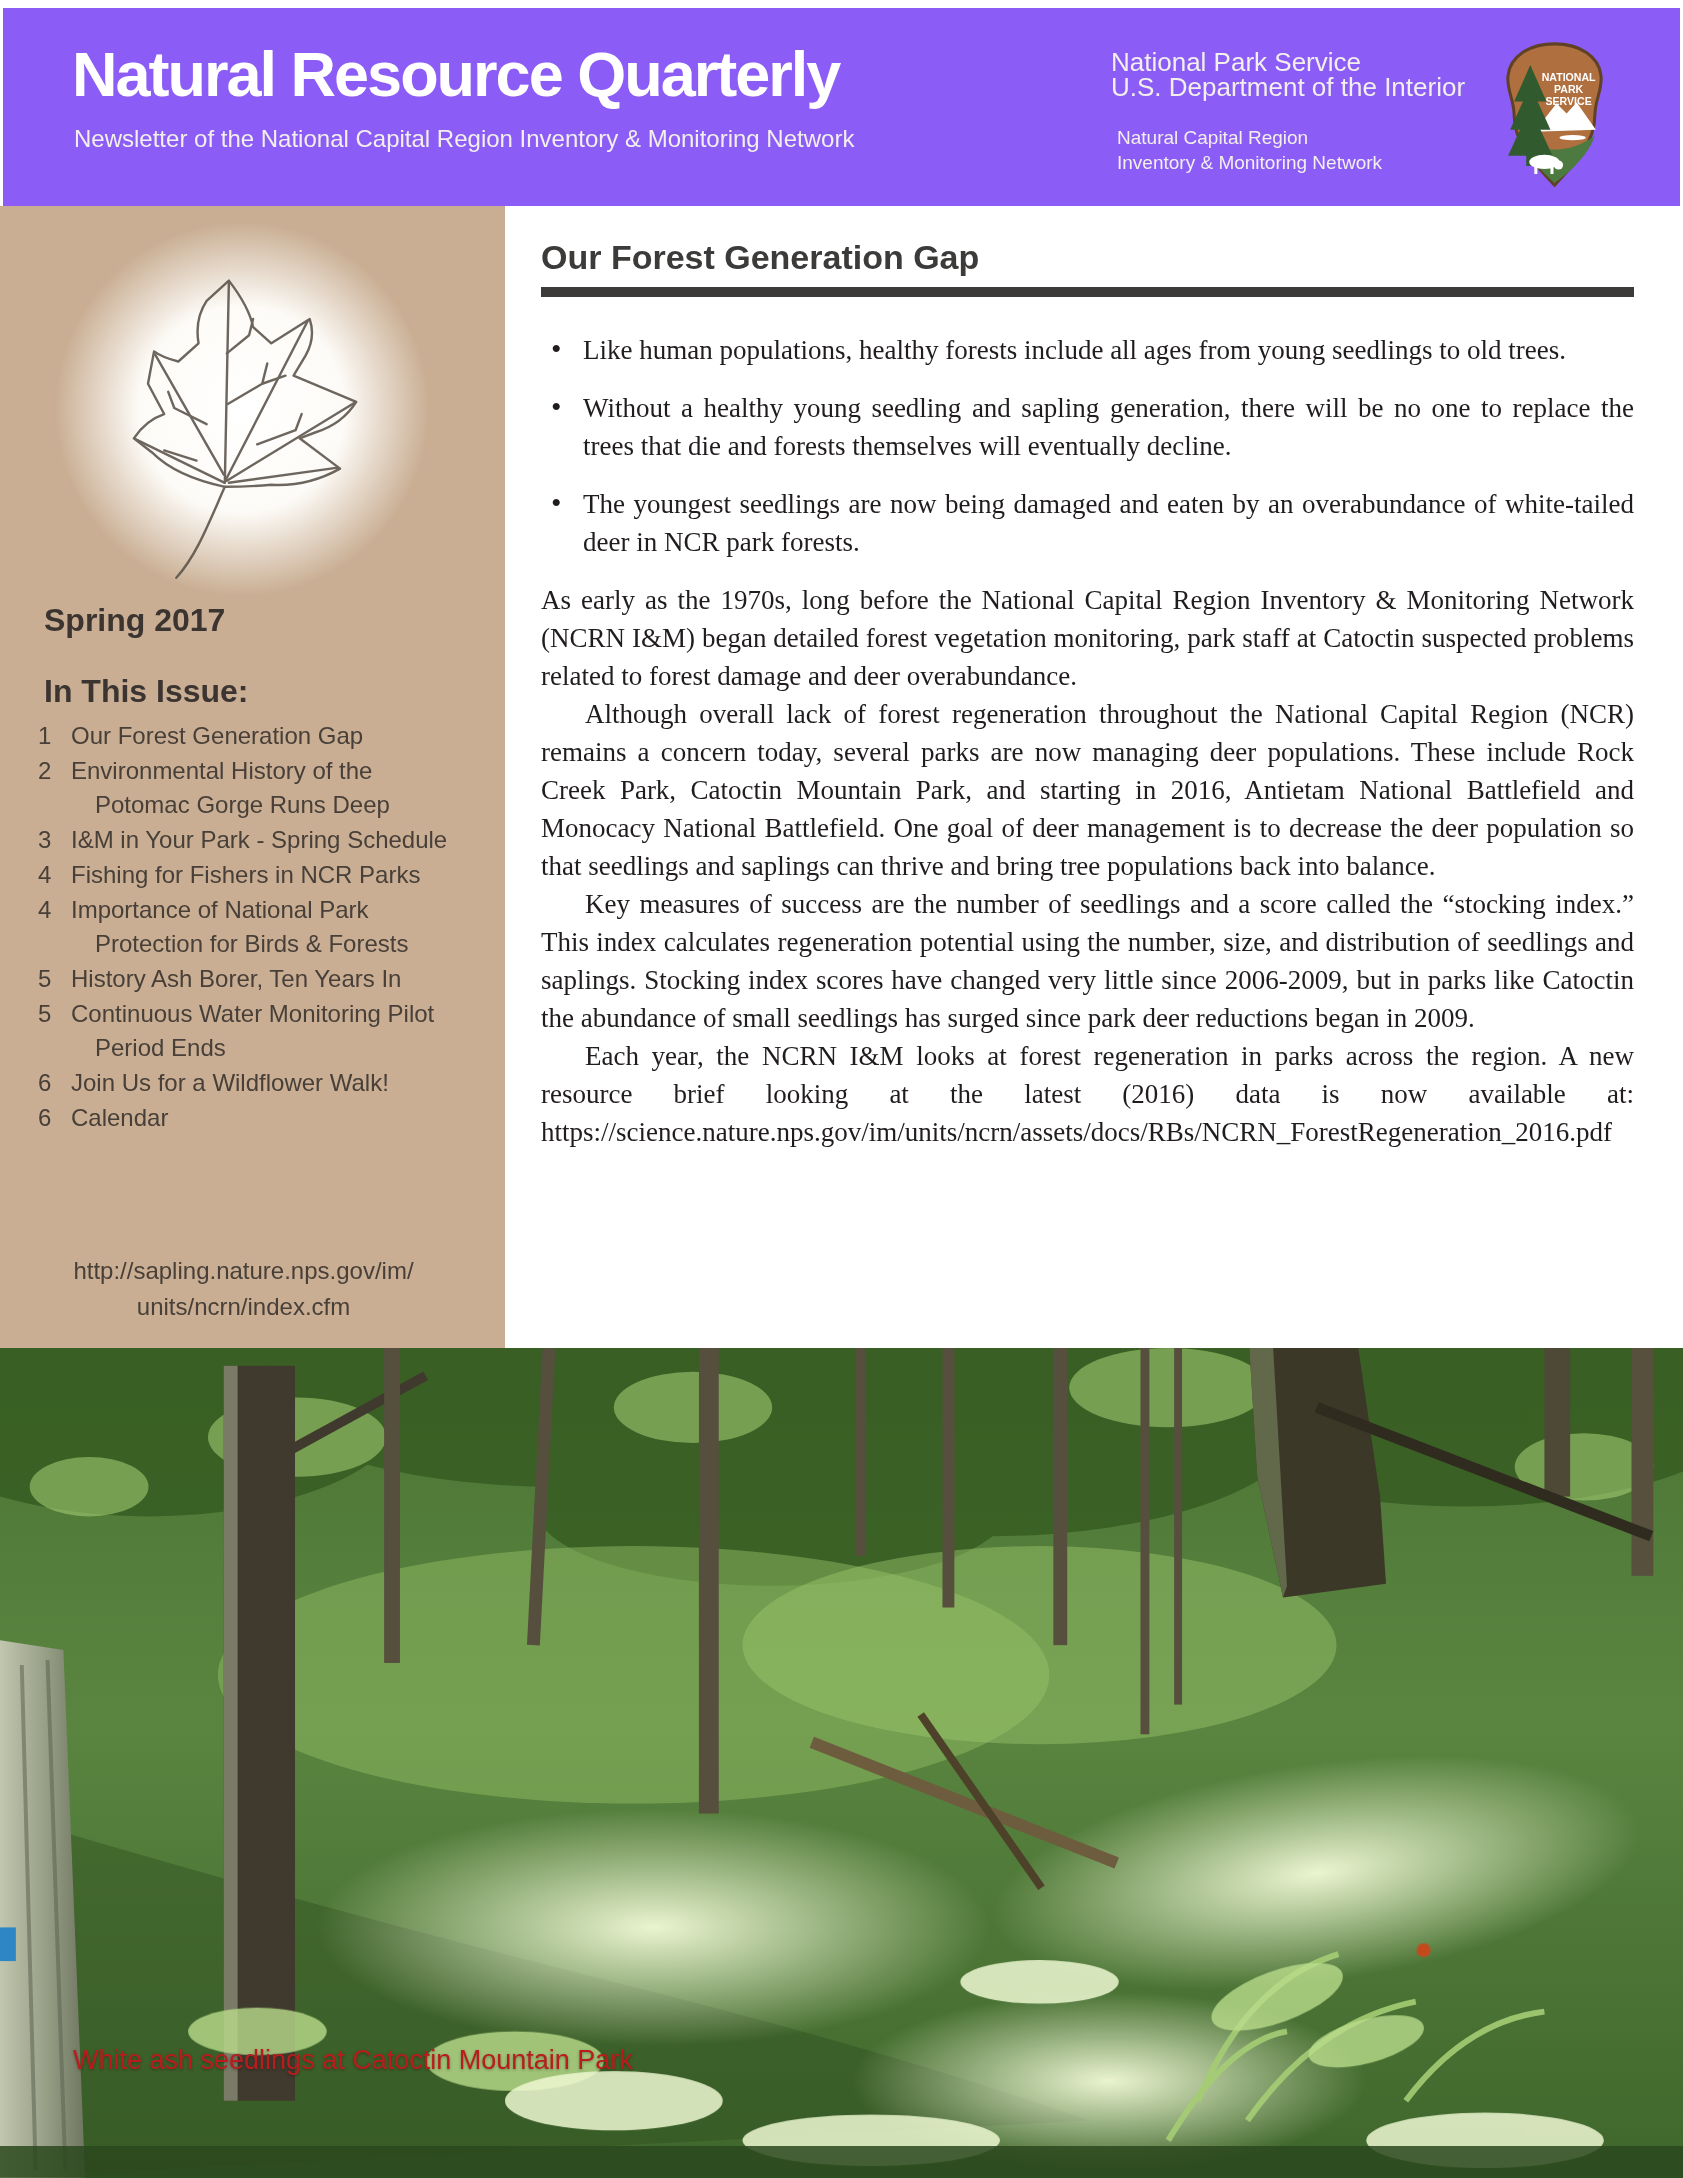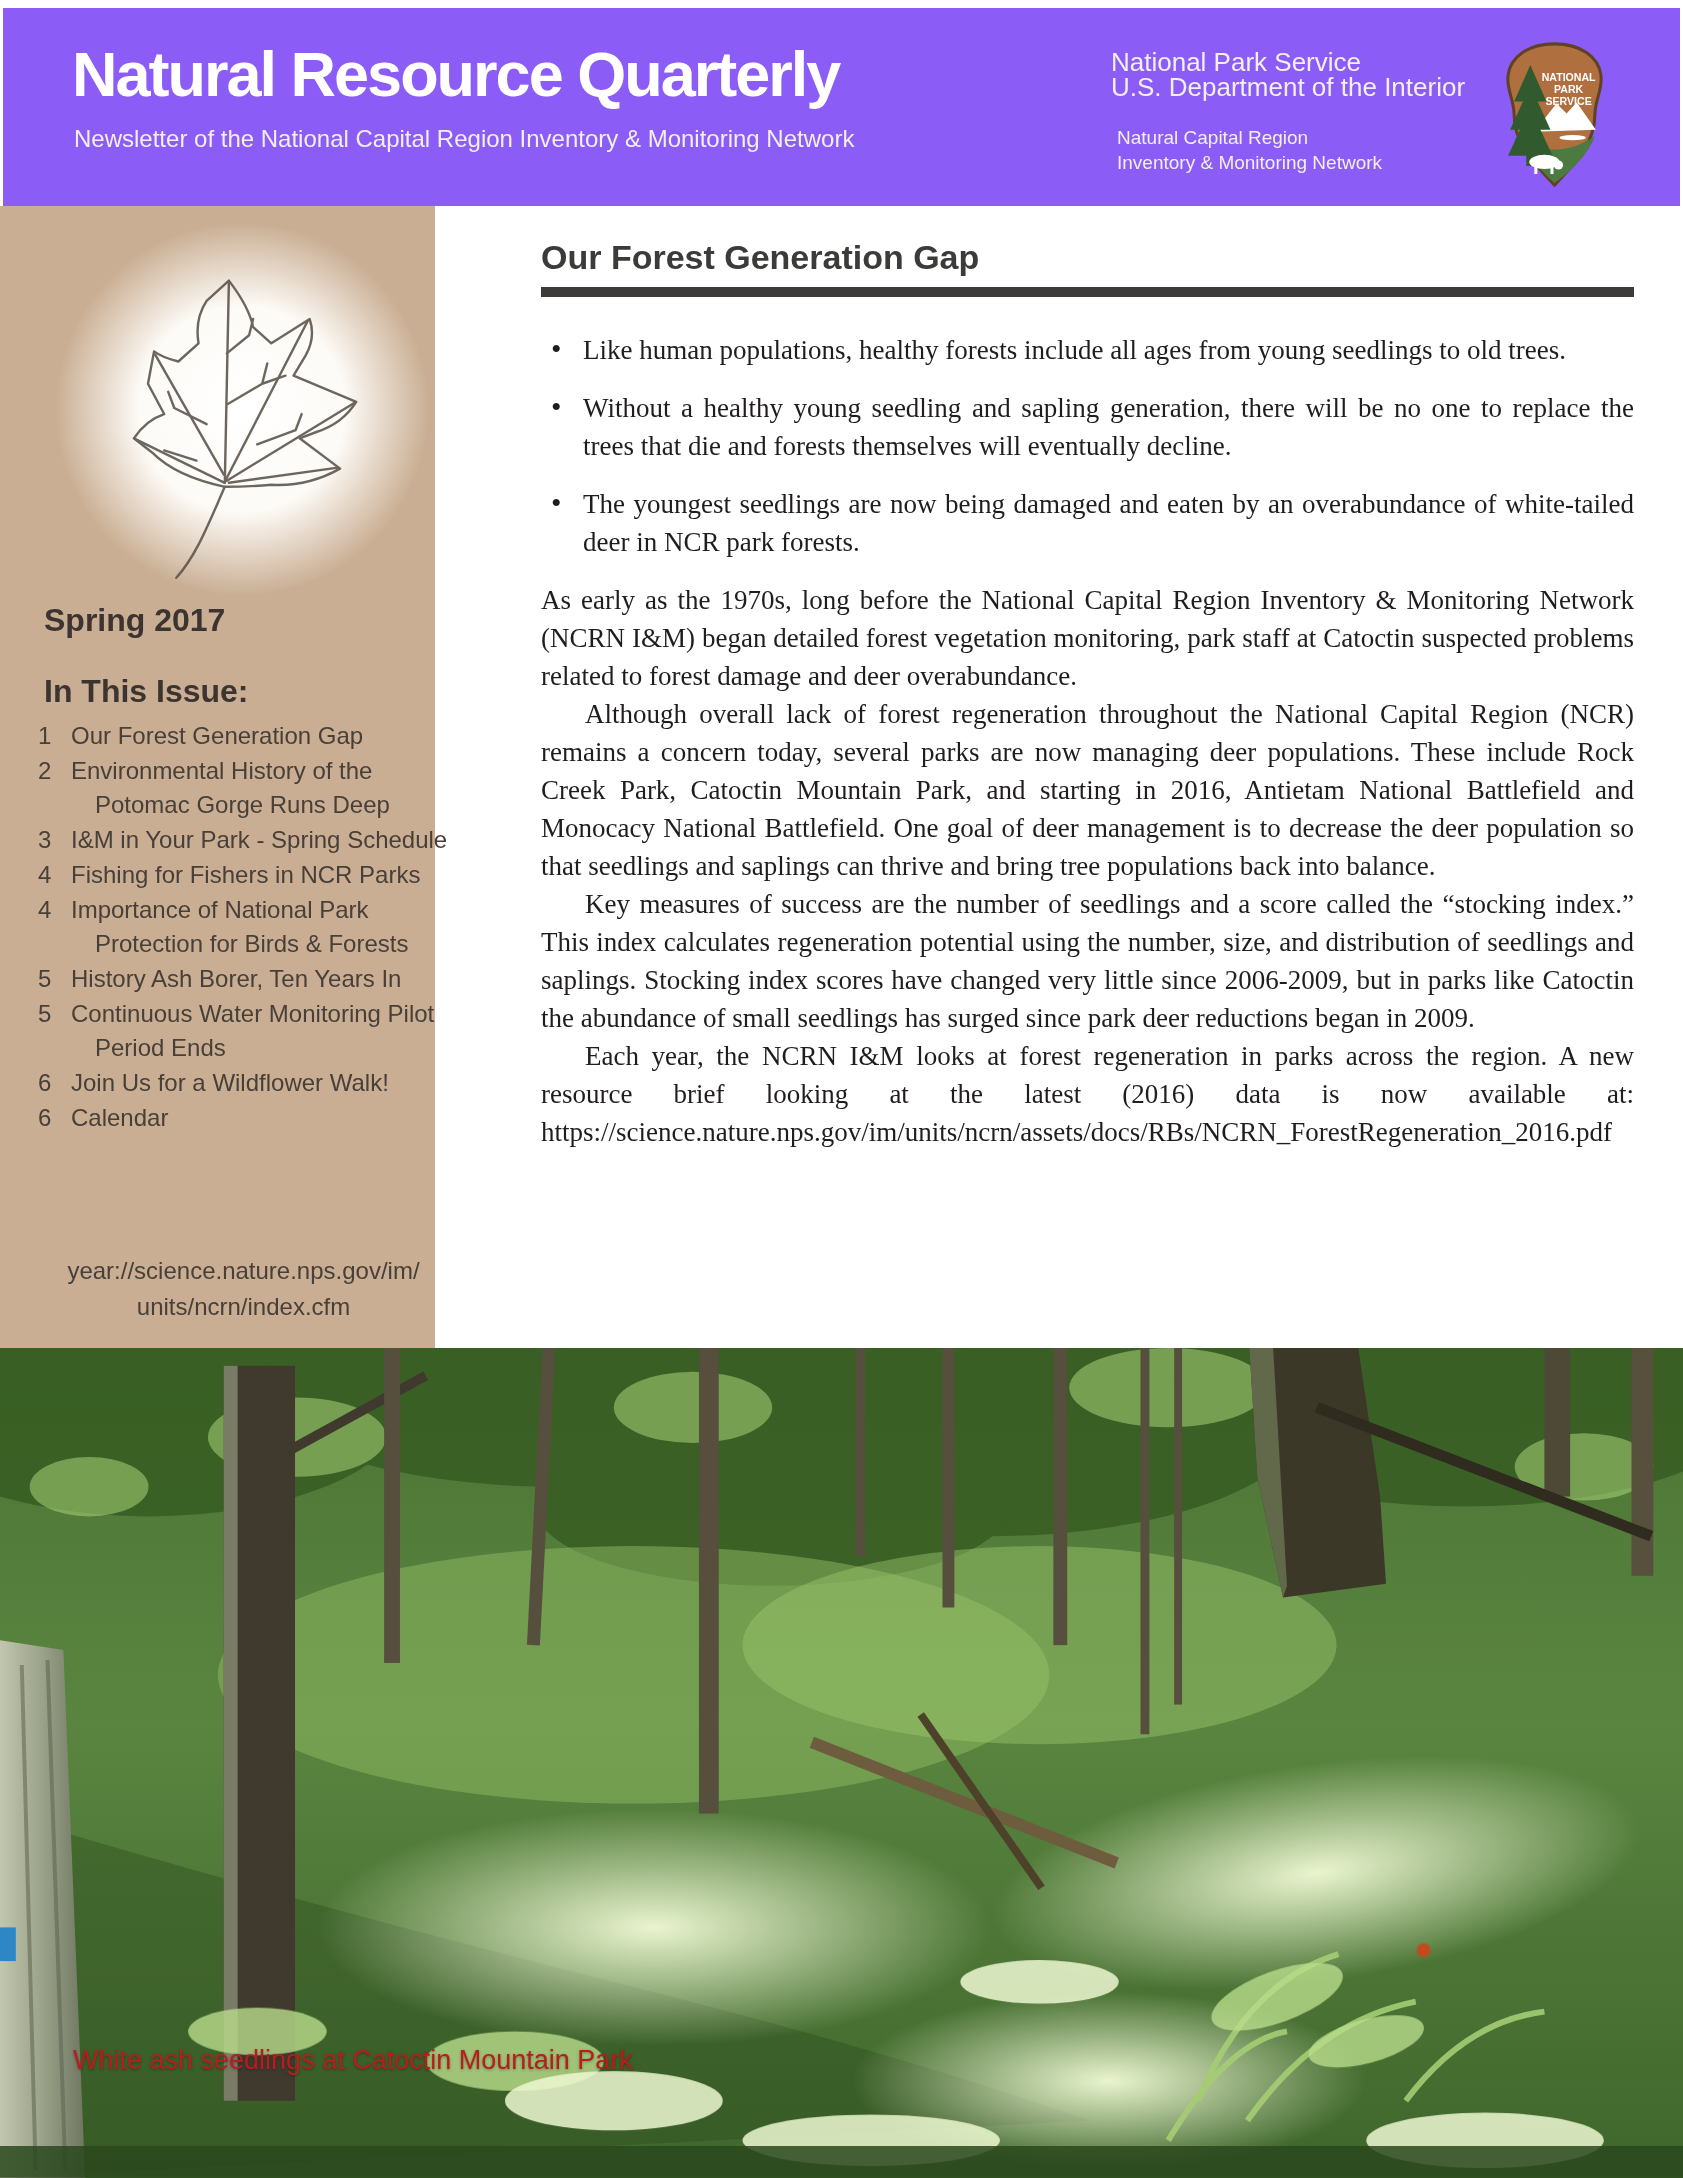--- a/index.html
+++ b/index.html
@@ -9,21 +9,21 @@
   
   .masthead{position:absolute;left:3px;top:8px;width:1677px;height:198px;background:#8b5cf6;}
   .mast-title{position:absolute;left:69px;top:30px;color:#ffffff;font-size:63px;font-weight:bold;
               letter-spacing:-2px;margin:0;}
   .mast-sub{position:absolute;left:71px;top:117px;color:#f2efec;font-size:24px;}
   .agency-block{position:absolute;left:1108px;top:42px;color:#f2efec;font-size:26px;line-height:25px;}
   .network-block{position:absolute;left:1114px;top:117px;color:#f2efec;font-size:19px;line-height:25px;}
   .nps-logo{position:absolute;left:1495px;top:32px;width:113px;height:149px;}
 
   
-  .sidebar{position:absolute;left:0;top:206px;width:435px;height:1142px;background:#c9ae93;}
+  .sidebar{position:absolute;left:0;top:206px;width:505px;height:1142px;background:#c9ae93;}
   .leaf-box{position:absolute;left:55px;top:16px;width:374px;height:374px;
             background:radial-gradient(closest-side,#ffffff 0%,#fdfbf7 55%,rgba(253,251,247,0) 100%);}
   .leaf-box svg{width:100%;height:100%;}
   .spring{position:absolute;left:44px;top:396px;font-size:32px;font-weight:bold;color:#3b3430;}
   .iti{position:absolute;left:44px;top:467px;font-size:32px;font-weight:bold;color:#3b3430;}
   .toc{position:absolute;left:0;top:513px;width:473px;margin:0;padding:0;list-style:none;
        font-size:24px;line-height:34px;color:#473f38;}
   .toc li{position:relative;padding-left:95px;margin:0 0 1px 0;}
   .toc-page{position:absolute;left:38px;top:0;}
   .toc-title{display:inline-block;margin-left:-24px;padding-left:24px;text-indent:-24px;}
@@ -117,21 +117,21 @@
       <li><span class="toc-page">2</span><span class="toc-title">Environmental History of the Potomac Gorge Runs Deep</span></li>
       <li><span class="toc-page">3</span><span class="toc-title">I&amp;M in Your Park - Spring Schedule</span></li>
       <li><span class="toc-page">4</span><span class="toc-title">Fishing for Fishers in NCR Parks</span></li>
       <li><span class="toc-page">4</span><span class="toc-title">Importance of National Park Protection for Birds &amp; Forests</span></li>
       <li><span class="toc-page">5</span><span class="toc-title">History Ash Borer, Ten Years In</span></li>
       <li><span class="toc-page">5</span><span class="toc-title">Continuous Water Monitoring Pilot Period Ends</span></li>
       <li><span class="toc-page">6</span><span class="toc-title">Join Us for a Wildflower Walk!</span></li>
       <li><span class="toc-page">6</span><span class="toc-title">Calendar</span></li>
     </ul>
     <div class="side-url">
-      <div>year://science.nature.nps.gov/im/</div>
+      <div>http://sapling.nature.nps.gov/im/</div>
       <div>units/ncrn/index.cfm</div>
     </div>
   </aside>
 
   <main class="article">
     <h2>Our Forest Generation Gap</h2>
     <div class="rule"></div>
     <ul class="bullets">
       <li>Like human populations, healthy forests include all ages from young seedlings to old trees.</li>
       <li>Without a healthy young seedling and sapling generation, there will be no one to replace the trees that die and forests themselves will eventually decline.</li>

